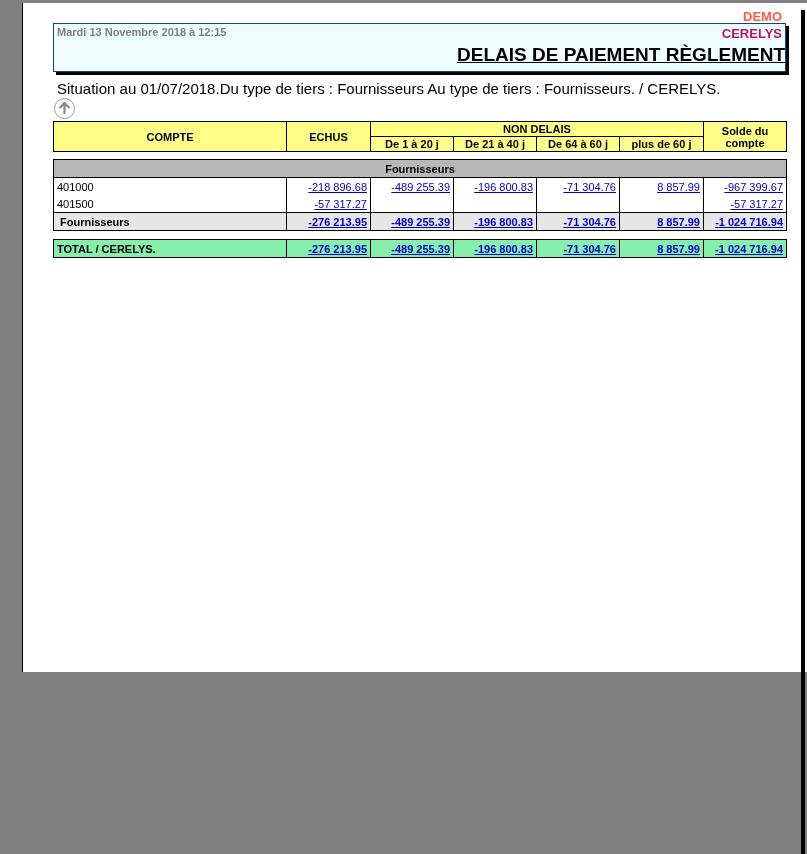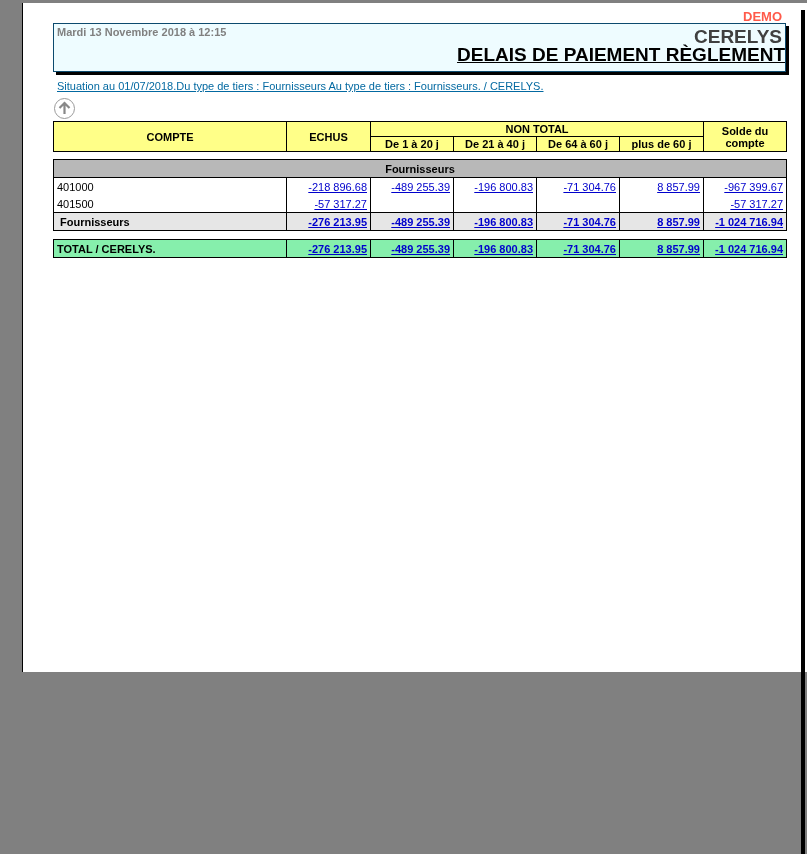--- a/index.html
+++ b/index.html
@@ -15,26 +15,26 @@
     position:absolute; left:801px; top:10px; width:4px; height:844px; background:#000;
   }
   .demo {
     position:absolute; right:36px; top:6px; color:#ff5a4a; font-weight:bold; font-size:13px;
   }
   .header-box {
     position:absolute; left:30px; top:20px; width:731px; height:47px;
     background:#eefcff; border:1px solid #0c4a6e; box-shadow:3px 3px 0 #000;
   }
   .header-date { position:absolute; left:3px; top:2px; font-size:11px; font-weight:bold; color:#808080; }
-  .header-company { position:absolute; right:3px; top:2px; font-size:19px; font-weight:bold; color:#404040; }
+  .header-company { position:absolute; right:3px; top:2px; font-size:13px; font-weight:bold; color:#be185d; }
   .header-title {
     position:absolute; left:0; right:0; top:20px; text-align:right;
     font-size:19px; font-weight:bold; text-decoration:underline; color:#000;
   }
-  .situation { position:absolute; left:34px; top:77px; font-size:11px; color:#0369a1;text-decoration:underline; }
+  .situation { position:absolute; left:34px; top:77px; font-size:15px; color:#000000; }
   .up-btn {
     position:absolute; left:31px; top:95px; width:21px; height:21px; border-radius:50%;
     border:1px solid #9a9a9a; background:#fff; box-sizing:border-box;
     display:flex; align-items:center; justify-content:center; cursor:pointer;
   }
   table { border-collapse:collapse; position:absolute; left:30px; width:733px; table-layout:fixed; }
   td, th { font-size:11px; padding:0 3px; }
   .hdr { top:118px; }
   .hdr th { background:#ffff88; border:1px solid #000; font-weight:bold; color:#000; }
   .body { top:156px; }
@@ -74,21 +74,21 @@
         <col style="width:83px">
         <col style="width:83px">
         <col style="width:83px">
         <col style="width:84px">
         <col style="width:83px">
       </colgroup>
     <tbody>
         <tr style="height:15px">
       <th rowspan="2">COMPTE</th>
       <th rowspan="2">ECHUS</th>
-      <th colspan="4">NON TOTAL</th>
+      <th colspan="4">NON DELAIS</th>
       <th rowspan="2">Solde du compte</th>
     </tr>
     <tr style="height:15px">
       <th>De 1 à 20 j</th>
       <th>De 21 à 40 j</th>
       <th>De 64 à 60 j</th>
       <th>plus de 60 j</th>
     </tr>
   </tbody>
     </table>

